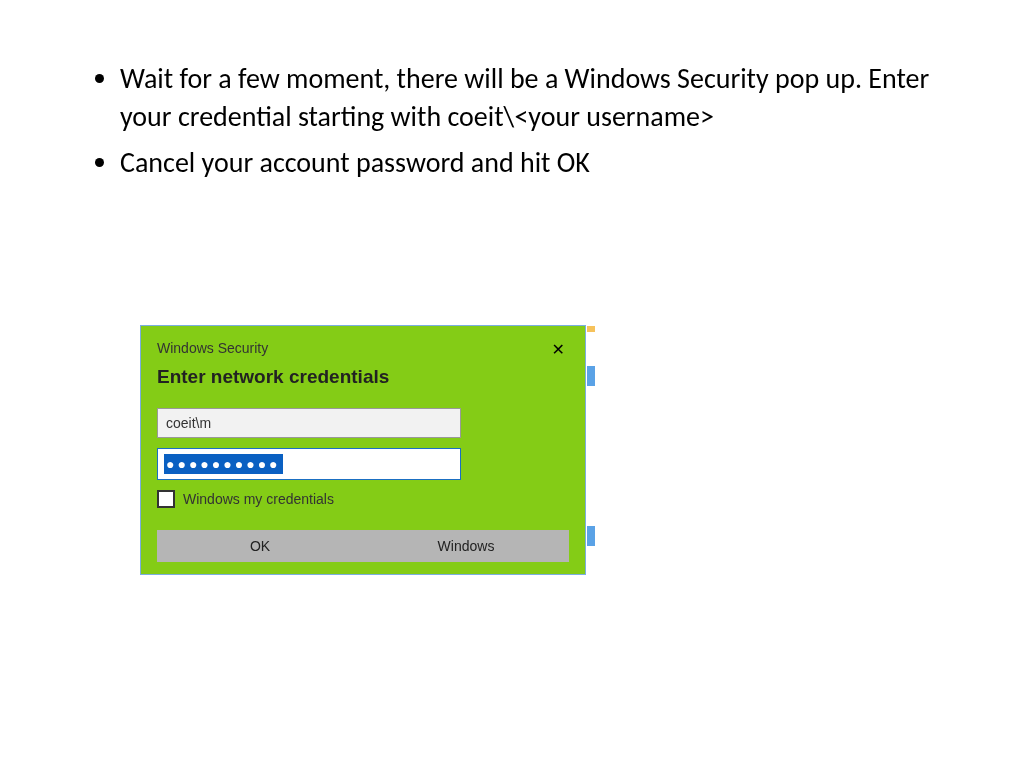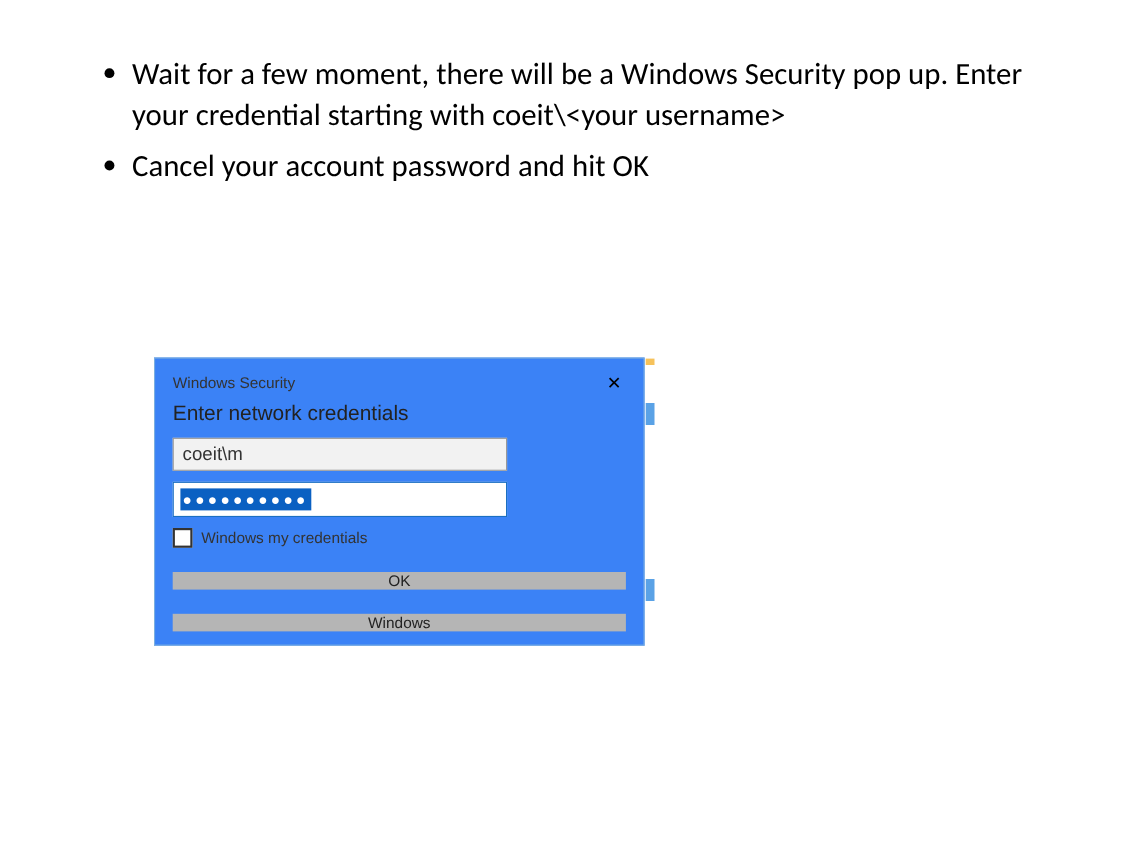--- a/index.html
+++ b/index.html
@@ -1,45 +1,45 @@
 <!DOCTYPE html>
 <html><head>
   <meta charset="utf-8">
   <style>
     * { box-sizing: border-box; margin: 0; padding: 0; }
     html, body { width: 1024px; height: 768px; font-family: "Segoe UI", Calibri, Arial, sans-serif; background: #fff; color: #000; }
-    .slide { width: 1024px; height: 708px; position: relative; padding: 48px 80px 0 80px; }
+    .slide { width: 1024px; height: 708px; position: relative; padding: 60px 80px 0 80px; }
     ul.instructions { list-style: disc; padding-left: 40px; font-size: 28px; line-height: 1.35; }
     ul.instructions li { margin-bottom: 8px; }
     .dialog-wrap { position: absolute; left: 140px; top: 325px; width: 458px; }
     .dialog {
       width: 446px;
-      background: #3b82f6;
+      background: #84cc16;
       border: 1px solid #7aaee0;
       padding: 14px 16px 12px 16px;
       font-family: "Segoe UI", Arial, sans-serif;
       position: relative;
     }
     .obscured-strip {
       position: absolute;
       right: -10px; top: 0; bottom: 0; width: 8px;
       background: linear-gradient(180deg,#f6c25b 0 6px,#fff 6px 40px,#5aa2e6 40px 60px,#fff 60px 200px,#5aa2e6 200px 220px,#fff 220px 340px);
     }
     .dialog-header { display: flex; align-items: flex-start; justify-content: space-between; margin-bottom: 6px; }
     .dialog-header .title { font-size: 14px; color: #333; }
     .close-x { font-size: 16px; line-height: 1; padding: 2px 4px; cursor: pointer; user-select: none; }
-    .dialog-subtitle { font-size: 19px; color: #222; margin-bottom: 10px; font-weight: 400; }
+    .dialog-subtitle { font-size: 19px; color: #222; margin-bottom: 20px; font-weight: 700; }
     .dialog-instruction { font-size: 13.5px; color: #333; margin-bottom: 14px; }
     .field-block { margin-bottom: 10px; }
     .text-input {
       width: 304px; height: 30px;
       background: #f2f2f2;
       border: 1px solid #999;
       padding: 4px 8px;
-      font-size: 17px;
+      font-size: 14px;
       color: #333;
     }
     .password-input {
       width: 304px; height: 32px;
       background: #fff;
       border: 1px solid #1b6fc2;
       padding: 4px 6px;
       display: flex; align-items: center;
     }
     .pw-sel {
@@ -50,21 +50,21 @@
       letter-spacing: 3px;
       font-size: 14px;
       color: #fff;
     }
     .remember-row { display: flex; align-items: center; gap: 8px; margin: 6px 0 22px 0; }
     .chk {
       width: 18px; height: 18px; border: 2px solid #333; background: #fff;
       display: inline-block;
     }
     .remember-label { font-size: 14px; color: #333; }
-    .btn-row { display: flex; gap: 22px; flex-direction: column; }
+    .btn-row { display: flex; gap: 0; }
     .btn {
       flex: 1 1 0;
       height: 32px;
       background: #b5b5b5;
       color: #222;
       font-size: 14px;
       border: none;
       cursor: pointer;
     }
   </style>

